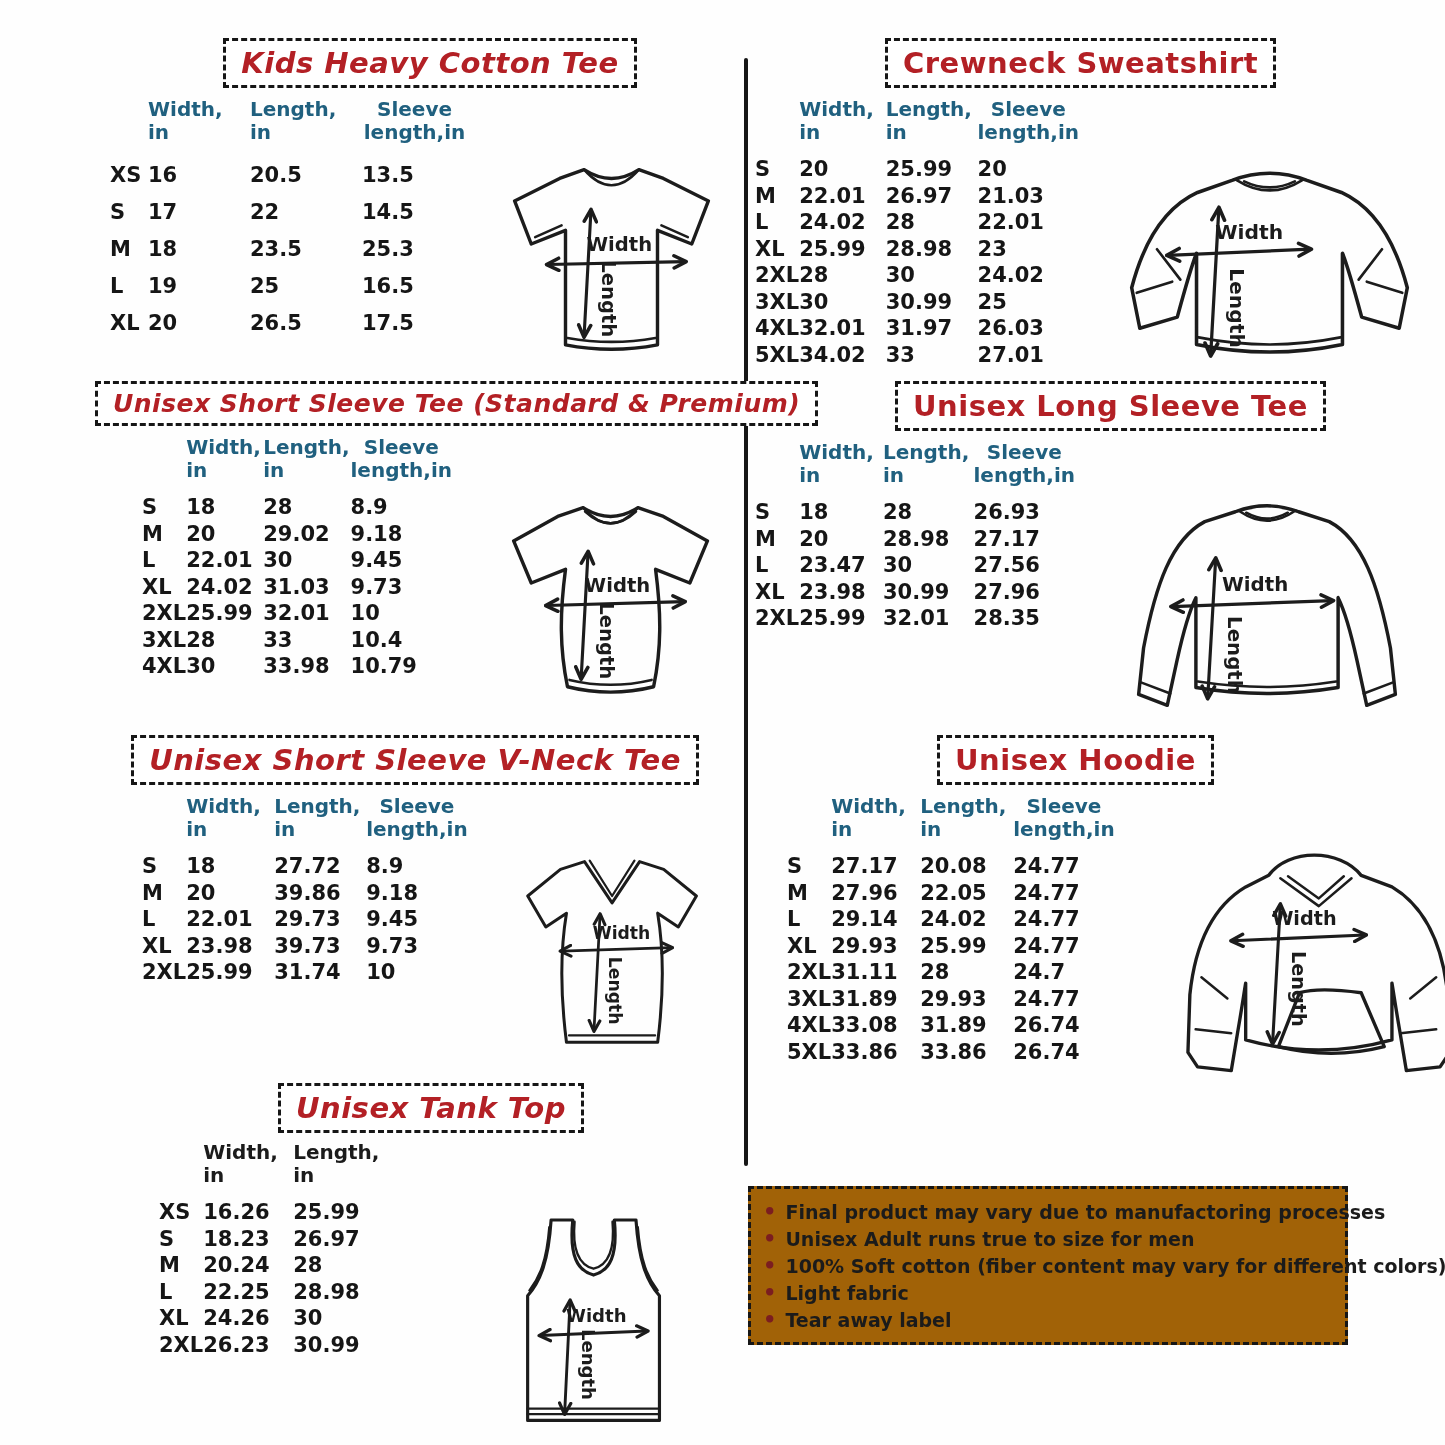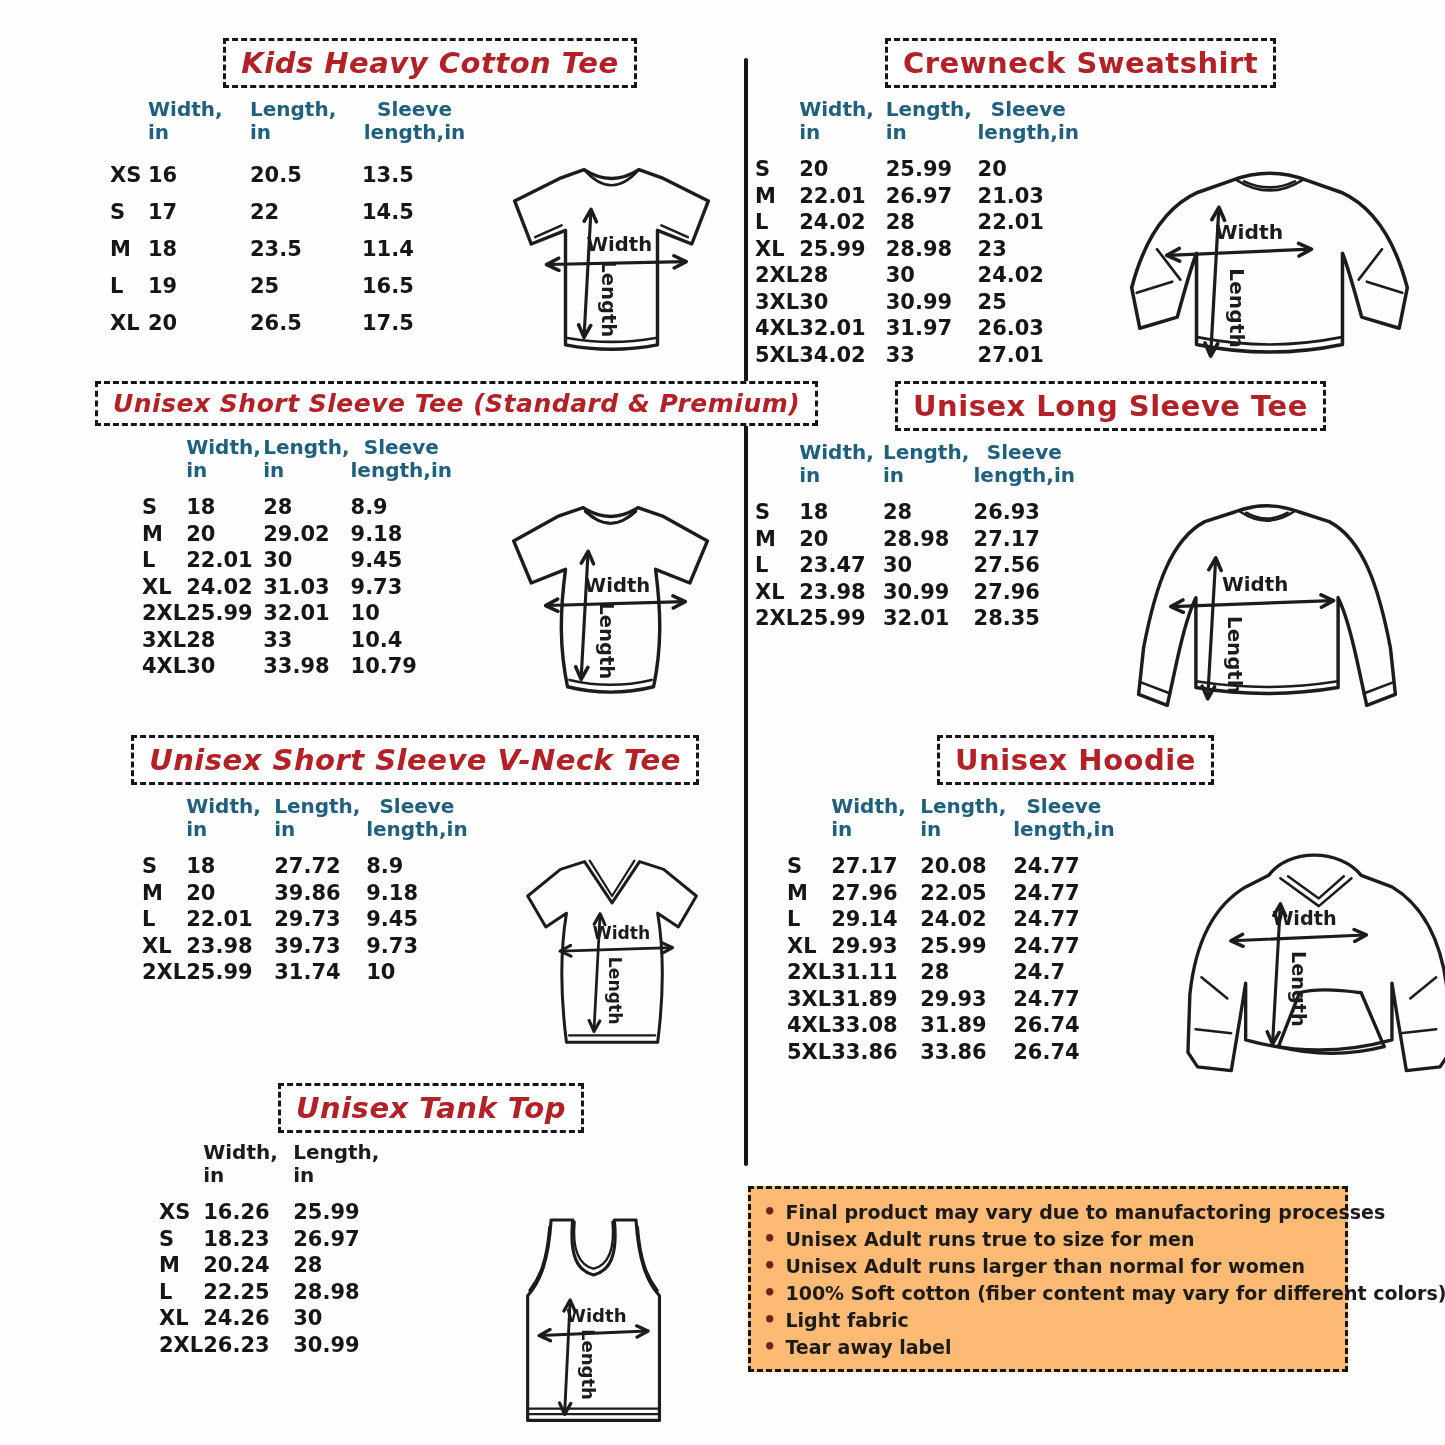--- a/index.html
+++ b/index.html
@@ -52,21 +52,21 @@
   .g-kids  { margin-left:22px;  margin-top:56px; }
   .g-short { margin-left:38px;  margin-top:58px; }
   .g-vneck { margin-left:52px;  margin-top:53px; }
   .g-tank  { margin-left:112px; margin-top:68px; }
   .g-crew  { margin-left:16px;  margin-top:60px; }
   .g-long  { margin-left:14px;  margin-top:53px; }
   .g-hood  { margin-left:40px;  margin-top:40px; }
 
   
   .notes-box {
-    width:600px; border:3px dashed #161616; background:#fdba74;
+    width:600px; border:3px dashed #161616; background:#a16207;
     padding:10px 14px 8px 12px;
   }
   .notes-box ul { list-style:none; }
   .notes-box li {
     font-size:19px; font-weight:bold; line-height:27px; color:#1b1b1b;
     white-space:nowrap;
   }
   .notes-box li::before { content:"•"; color:#7b1d20; margin-right:9px; font-size:21px; }
 </style>
 </head>
@@ -114,21 +114,21 @@
             <tr>
               <th>S</th>
               <td>17</td>
               <td>22</td>
               <td>14.5</td>
             </tr>
             <tr>
               <th>M</th>
               <td>18</td>
               <td>23.5</td>
-              <td>11.4</td>
+              <td>25.3</td>
             </tr>
             <tr>
               <th>L</th>
               <td>19</td>
               <td>25</td>
               <td>16.5</td>
             </tr>
             <tr>
               <th>XL</th>
               <td>20</td>
@@ -602,21 +602,20 @@
         <text class="dim" x="74" y="172" text-anchor="middle" transform="rotate(90 74 172)">Length</text>
       </svg>
     </div>
   </section>
 
   <section class="block" style="left:748px; top:1186px;">
     <div class="notes-box">
       <ul>
           <li>Final product may vary due to manufactoring processes</li>
           <li>Unisex Adult runs true to size for men</li>
-          <li>Unisex Adult runs larger than normal for women</li>
           <li>100% Soft cotton (fiber content may vary for different colors)</li>
           <li>Light fabric</li>
           <li>Tear away label</li>
         </ul>
     </div>
   </section>
 
 </div>
 
 </body></html>

